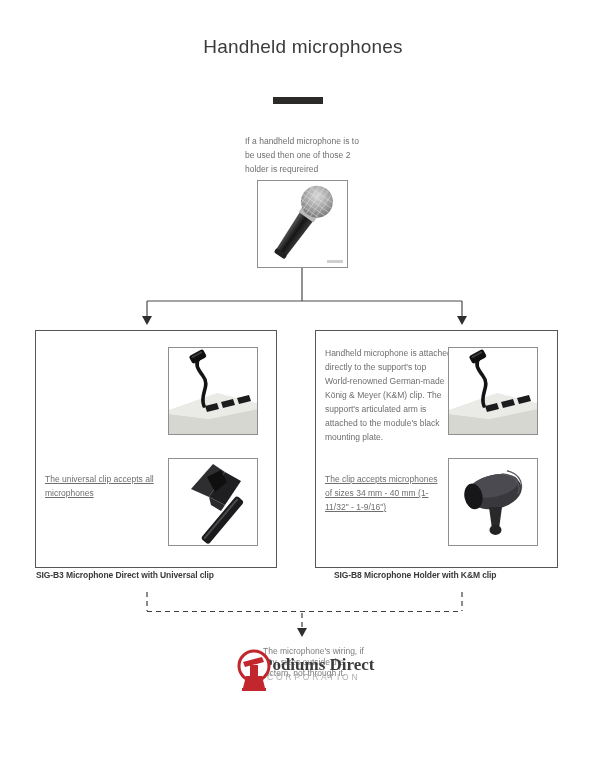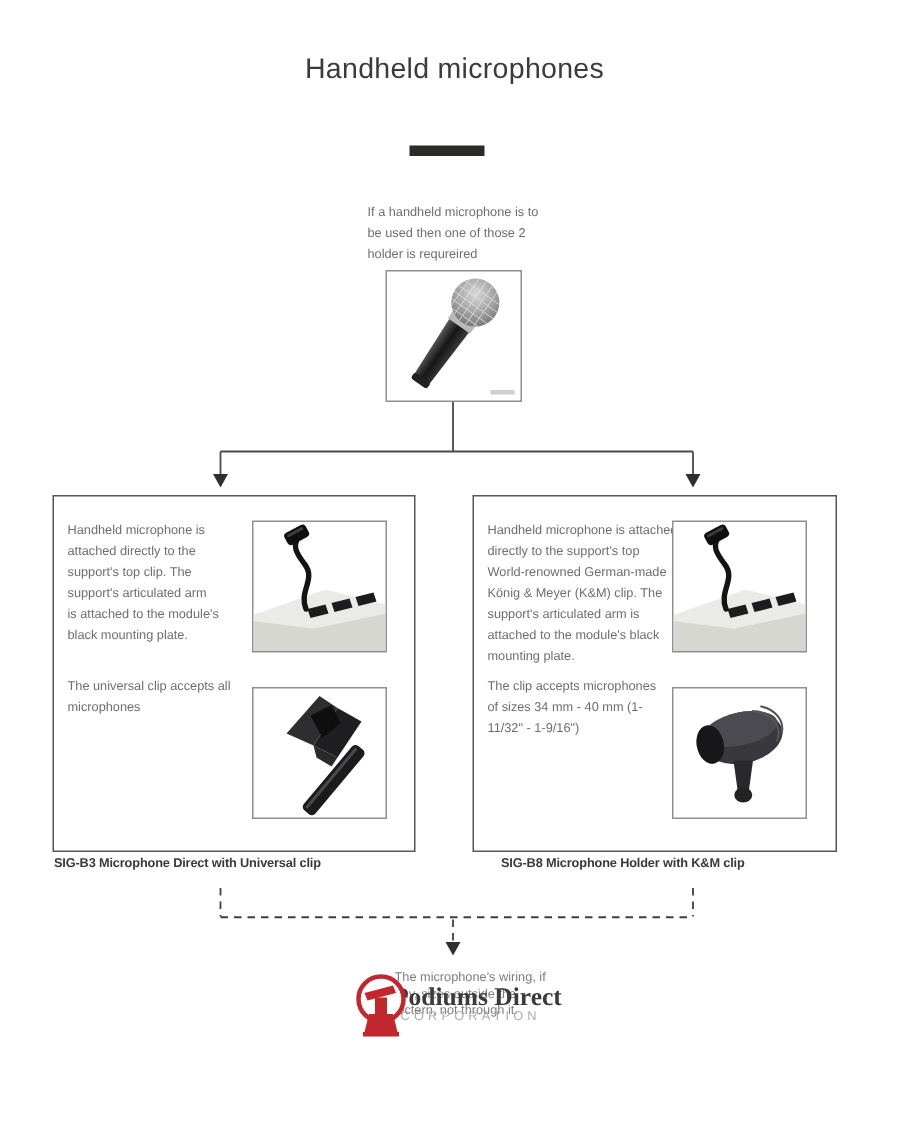--- a/index.html
+++ b/index.html
@@ -20,21 +20,21 @@
   .stockmark{position:absolute;right:4px;bottom:4px;width:16px;height:3px;background:#cfcfcf;}
 
   .connectors{position:absolute;left:0;top:0;pointer-events:none;}
 
   .optionbox{position:absolute;top:330px;height:238px;border:1.5px solid #55555a;
              background:#ffffff;box-sizing:border-box;}
   .opt-left{left:35px;width:242px;}
   .opt-right{left:315px;width:243px;}
   .opt-text{position:absolute;left:9px;width:122px;}
   .t-top{top:15px;}
-  .t-bot{top:119px;}
+  .t-bot{top:141px;text-decoration:underline;}
   .opt-img{left:132px;width:90px;height:88px;}
   .i-top{top:16px;}
   .i-bot{top:127px;}
 
   .opt-label{position:absolute;top:570px;font-size:8.5px;font-weight:bold;color:#3a3a3a;
              letter-spacing:-.1px;}
   .lbl-left{left:36px;}
   .lbl-right{left:334px;}
 
   .or{position:absolute;left:290px;top:426px;font-size:9.5px;font-weight:bold;color:#3e332c;margin-left:32px;}
@@ -98,26 +98,20 @@
     </g>
     <polygon points="142,316 152,316 147,325" fill="#2f2f31"></polygon>
     <polygon points="457,316 467,316 462,325" fill="#2f2f31"></polygon>
     <g stroke="#3f3f41" stroke-width="1.2" fill="none" stroke-dasharray="5 4">
       <path d="M147 592 V611 M462 592 V611 M147 611.5 H462 M302 613 V627"></path>
     </g>
     <polygon points="297,628 307,628 302,637" fill="#2f2f31"></polygon>
   </svg>
 
   <section class="optionbox opt-left">
-    <div class="opt-text t-top smalltext">Handheld microphone is
-attached directly to the
-support's top clip. The
-support's articulated arm
-is attached to the module's
-black mounting plate.</div>
 
     <div class="imgbox opt-img i-top">
       <svg width="88" height="86" viewBox="0 0 88 86">
         <polygon points="0,62 48,45 88,55 88,61 40,71 0,66" fill="#eaeae6"></polygon>
         <polygon points="0,66 40,71 88,61 88,86 0,86" fill="#d7d7d1"></polygon>
         <g fill="#1c1c1e">
           <polygon points="36,58 48,55 50,61 38,64"></polygon>
           <polygon points="52,54 64,51 66,57 54,60"></polygon>
           <polygon points="68,50 80,47 82,53 70,56"></polygon>
         </g>

